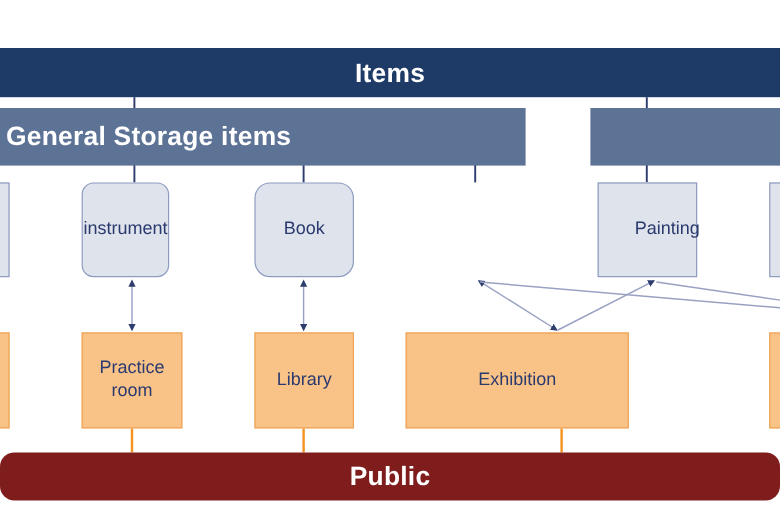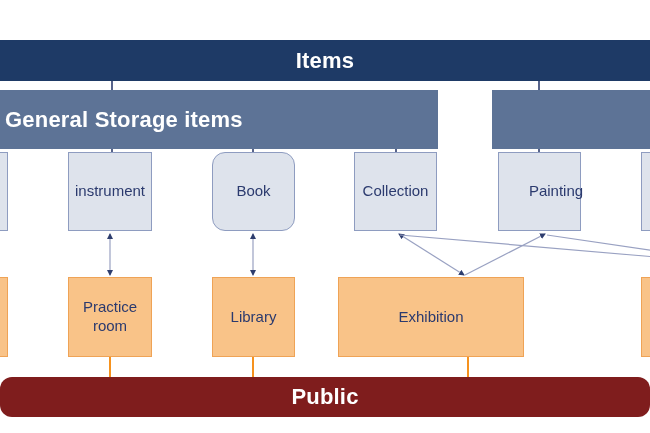--- a/index.html
+++ b/index.html
@@ -27,21 +27,21 @@
     font-weight: 600;
     letter-spacing: .2px;
   }
   .bar-items {
     left: 0; top: 40; width: 650px; height: 41px;
     top: 40px;
     background: #1e3a66;
     justify-content: center;
   }
   .bar-group {
-    top: 90px; height: 59px;
+    top: 90px; height: 48px;
     background: #5d7396;
   }
   .bar-group-left {
     left: 0; width: 438px;
     padding-left: 5px;
     justify-content: flex-start;
   }
   .bar-group-right {
     left: 492px; width: 170px;
   }
@@ -115,28 +115,25 @@
   <div class="bar bar-group bar-group-left">
     <span>General Storage items</span>
   </div>
   <div class="bar bar-group bar-group-right">
     <span></span>
   </div>
 
   <div class="gbox" style="left:-76px;width:84px;">
     <span></span>
   </div>
-  <div class="gbox" style="left:68px;width:84px;">
+  <div class="gbox" style="left:68px;width:73px;border-radius:10px;">
     <span>instrument</span>
   </div>
   <div class="gbox" style="left:212px;width:83px;border-radius:13px;">
     <span>Book</span>
-  </div>
-  <div class="gbox" style="left:354px;width:83px;">
-    <span>Collection</span>
   </div>
   <div class="gbox" style="left:498px;width:83px;padding-left:37px;">
     <span>Painting</span>
   </div>
   <div class="gbox" style="left:641px;width:84px;">
     <span></span>
   </div>
 
   <div class="obox" style="left:-76px;width:84px;">
     <span></span>

